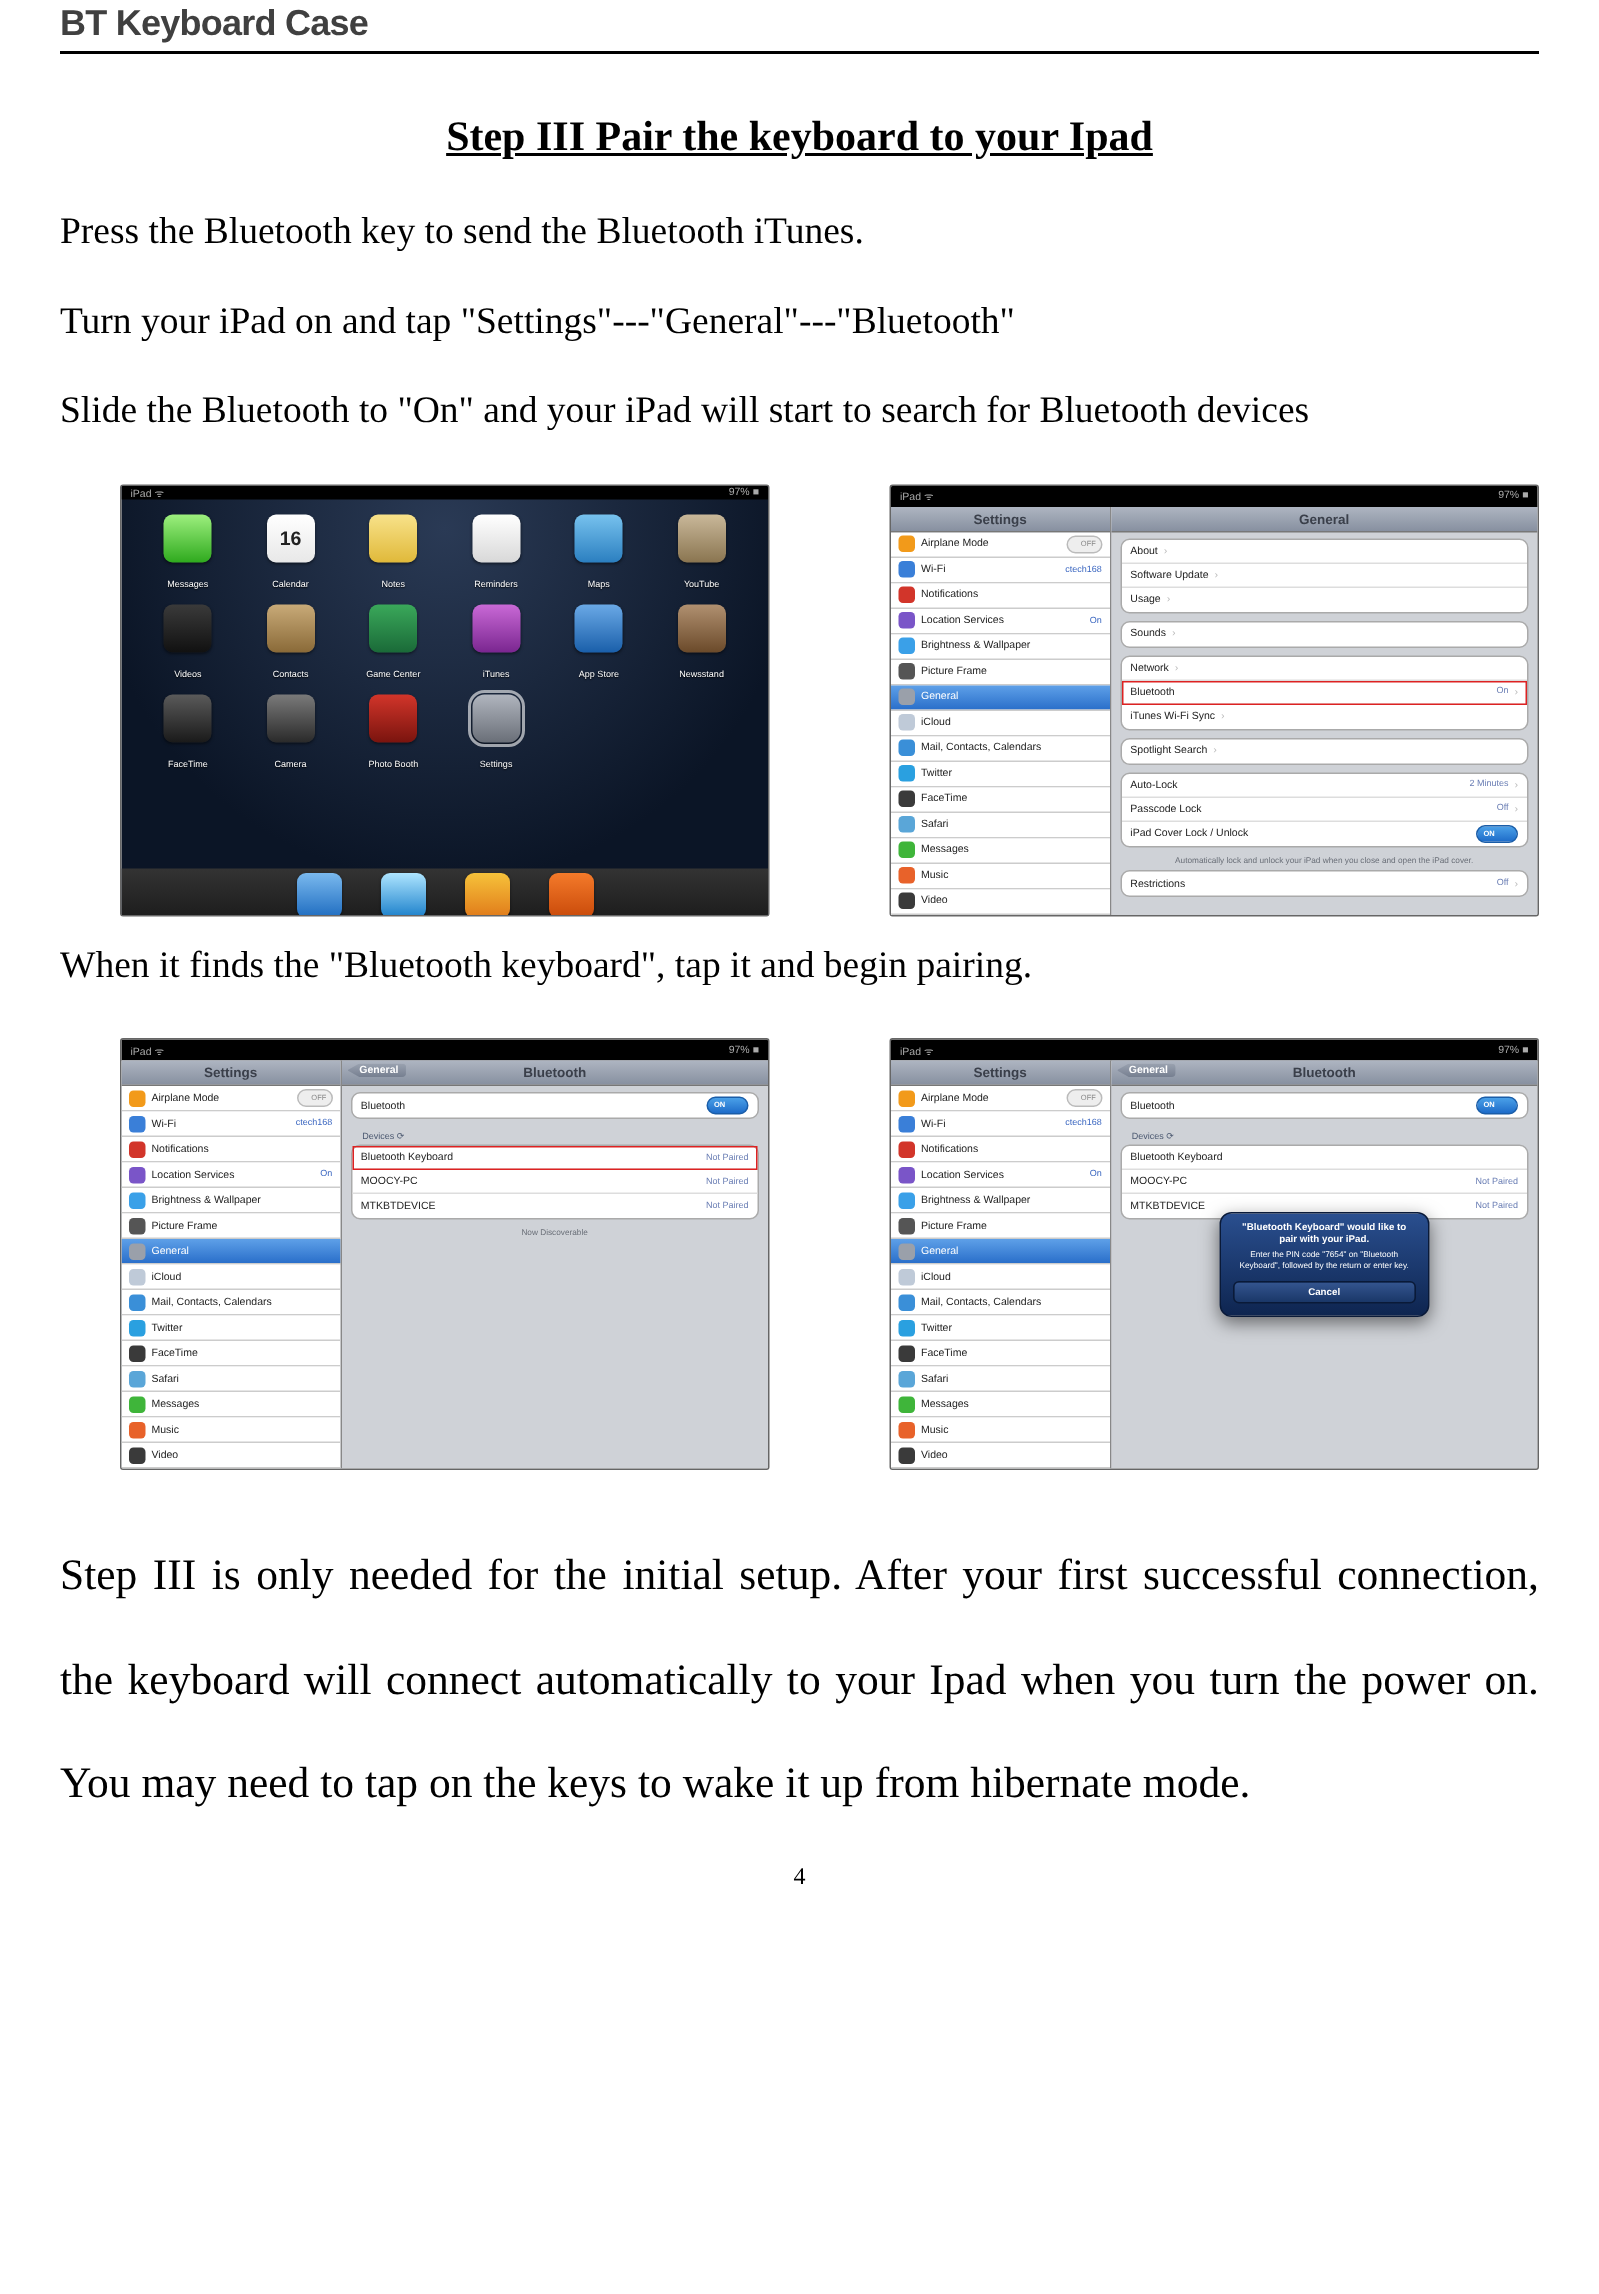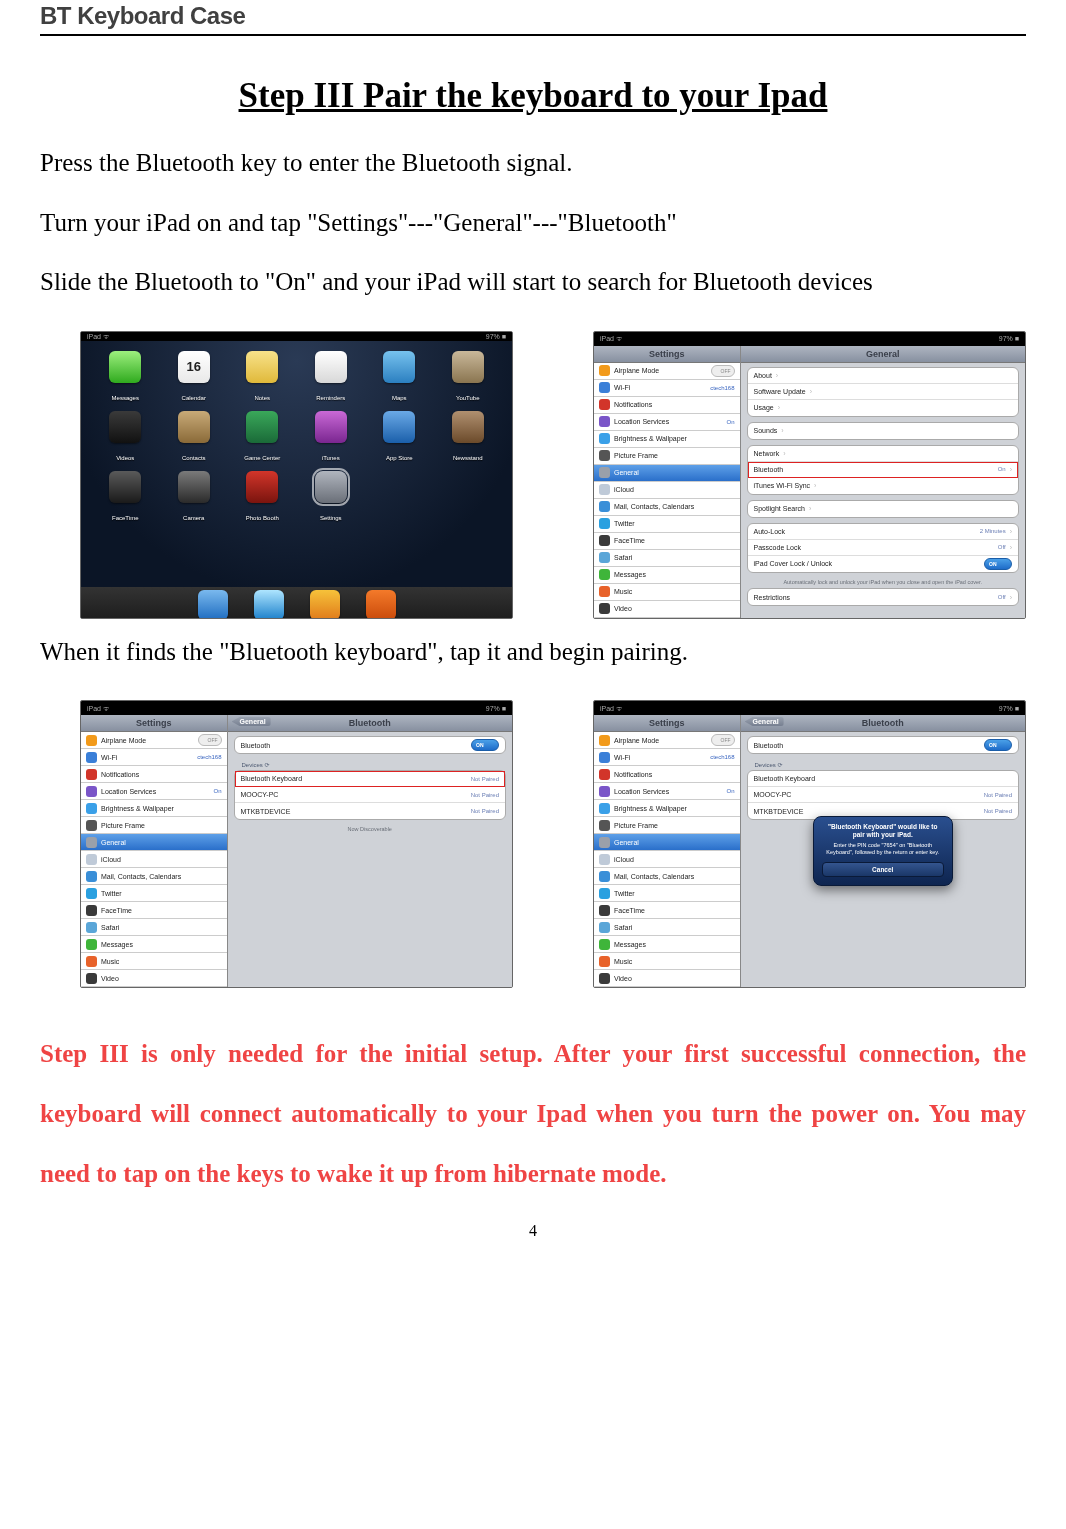--- a/index.html
+++ b/index.html
@@ -1,22 +1,22 @@
 <!DOCTYPE html>
 <html><head>
 <meta charset="utf-8">
 <style>
   * { box-sizing: border-box; margin: 0; padding: 0; }
   body { font-family: "Times New Roman", serif; width: 1066px; margin: 0 auto; background: #fff; color: #000; }
   .page { padding: 0 40px 40px 40px; }
   .header-title { font-family: "Arial Black", "Arial Narrow", Arial, sans-serif; font-weight: 900; font-stretch: condensed; font-size: 24px; color: #404040; letter-spacing: -0.5px; padding: 2px 0 4px 0; }
   .hr { border: 0; border-top: 2px solid #000; margin-bottom: 40px; }
-  .step-title { text-align: center; font-size: 35px; font-weight: bold; text-decoration: underline; margin: 40px 0 28px 0; }
+  .step-title { text-align: center; font-size: 28px; font-weight: bold; text-decoration: underline; margin: 40px 0 28px 0; }
   .para { font-size: 25px; line-height: 1.5; margin-bottom: 22px; }
-  .note { font-size: 25px; font-weight: bold; color: #ef4444; line-height: 2.4; text-align: justify; margin-top: 36px; }
+  .note { font-size: 29px; font-weight: normal; color: #000000; line-height: 2.4; text-align: justify; margin-top: 36px; }
   .page-num { text-align: center; font-size: 16px; margin-top: 18px; }
   .screens { display: flex; gap: 80px; justify-content: flex-start; margin: 30px 0 14px 40px; }
   .ipad { width: 453px; height: 288px; border: 1px solid #666; border-radius: 2px; background: #000; position: relative; overflow: hidden; font-family: -apple-system, "Helvetica Neue", Arial, sans-serif; }
   .ipad-status { height: 14px; background: #000; color: #aaa; font-size: 7px; display: flex; justify-content: space-between; align-items: center; padding: 0 6px; }
   
   .home-bg { background: radial-gradient(circle at 50% 10%, #2a3a55 0%, #0b1526 70%); display: flex; flex-direction: column; }
   .home-grid { flex: 1; display: grid; grid-template-columns: repeat(6, 1fr); grid-template-rows: repeat(4, 1fr); gap: 10px 16px; padding: 10px 18px 6px 18px; }
   .home-icon { display: flex; flex-direction: column; align-items: center; gap: 12px; }
   .app-tile { width: 32px; height: 32px; border-radius: 6px; box-shadow: 0 1px 2px rgba(0,0,0,.5); }
   .app-label { color: #fff; font-size: 6px; text-align: center; white-space: nowrap; text-shadow: 0 1px 1px #000; }
@@ -55,21 +55,21 @@
 </style>
 </head>
 <body>
 
 <div class="page">
   <div class="header-title">BT Keyboard Case</div>
   <hr class="hr">
 
   <div class="step-title">Step III Pair the keyboard to your Ipad</div>
 
-  <p class="para">Press the Bluetooth key to enter the Bluetooth signal.</p>
+  <p class="para">Press the Bluetooth key to send the Bluetooth iTunes.</p>
   <p class="para">Turn your iPad on and tap "Settings"---"General"---"Bluetooth"</p>
   <p class="para">Slide the Bluetooth to "On" and your iPad will start to search for Bluetooth devices</p>
 
   <div class="screens">
 
     <div class="ipad home-bg">
       <div class="ipad-status">
         <span><span>iPad</span> <span>ᯤ</span></span>
         <span><span>97%</span> <span>■</span></span>
       </div>

